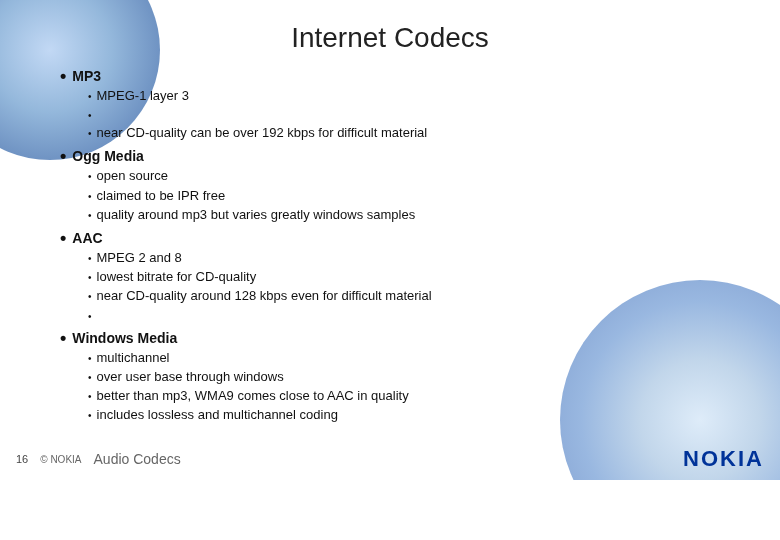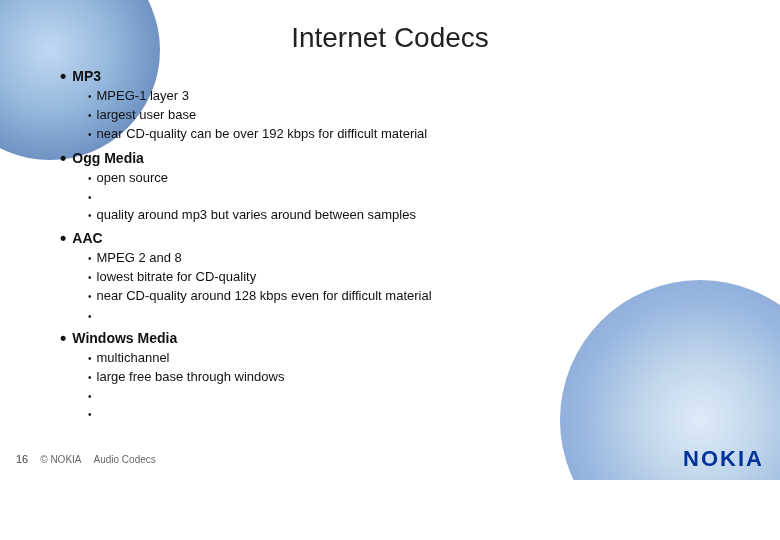--- a/index.html
+++ b/index.html
@@ -129,21 +129,21 @@
       color: #444;
     }
 
     .footer-copyright {
       font-size: 10px;
       color: #666;
       text-align: center;
     }
 
     .footer-section {
-      font-size: 10px;
+      font-size: 14px;
       color: #666;
     }
 
     
     .nokia-logo {
       display: flex;
       align-items: center;
       gap: 0;
       margin-left: 28px;
     }
@@ -173,45 +173,45 @@
         <span class="bullet-dot">•</span>
         <span>MP3</span>
       </div>
       <div class="sub-bullets">
         <div class="sub-bullet">
           <span class="sub-dot">•</span>
           <span>MPEG-1 layer 3</span>
         </div>
         <div class="sub-bullet">
           <span class="sub-dot">•</span>
-          <span>largest user base</span>
         </div>
         <div class="sub-bullet">
           <span class="sub-dot">•</span>
           <span>near CD-quality can be over 192 kbps for difficult material</span>
         </div>
       </div>
     </div>
 
     <div class="main-bullet">
       <div class="main-bullet-label">
         <span class="bullet-dot">•</span>
         <span>Ogg Media</span>
       </div>
       <div class="sub-bullets">
         <div class="sub-bullet">
           <span class="sub-dot">•</span>
           <span>open source</span>
         </div>
         <div class="sub-bullet">
           <span class="sub-dot">•</span>
-        </div>
-        <div class="sub-bullet">
-          <span class="sub-dot">•</span>
-          <span>quality around mp3 but varies around between samples</span>
+          <span>claimed to be IPR free</span>
+        </div>
+        <div class="sub-bullet">
+          <span class="sub-dot">•</span>
+          <span>quality around mp3 but varies greatly windows samples</span>
         </div>
       </div>
     </div>
 
     <div class="main-bullet">
       <div class="main-bullet-label">
         <span class="bullet-dot">•</span>
         <span>AAC</span>
       </div>
       <div class="sub-bullets">
@@ -238,27 +238,29 @@
         <span class="bullet-dot">•</span>
         <span>Windows Media</span>
       </div>
       <div class="sub-bullets">
         <div class="sub-bullet">
           <span class="sub-dot">•</span>
           <span>multichannel</span>
         </div>
         <div class="sub-bullet">
           <span class="sub-dot">•</span>
-          <span>large free base through windows</span>
-        </div>
-        <div class="sub-bullet">
-          <span class="sub-dot">•</span>
-        </div>
-        <div class="sub-bullet">
-          <span class="sub-dot">•</span>
+          <span>over user base through windows</span>
+        </div>
+        <div class="sub-bullet">
+          <span class="sub-dot">•</span>
+          <span>better than mp3, WMA9 comes close to AAC in quality</span>
+        </div>
+        <div class="sub-bullet">
+          <span class="sub-dot">•</span>
+          <span>includes lossless and multichannel coding</span>
         </div>
       </div>
     </div>
 
   </div>
 
   <div class="footer">
     <div class="footer-left">
       <span class="footer-page">16</span>
       <span class="footer-copyright">© NOKIA</span>

